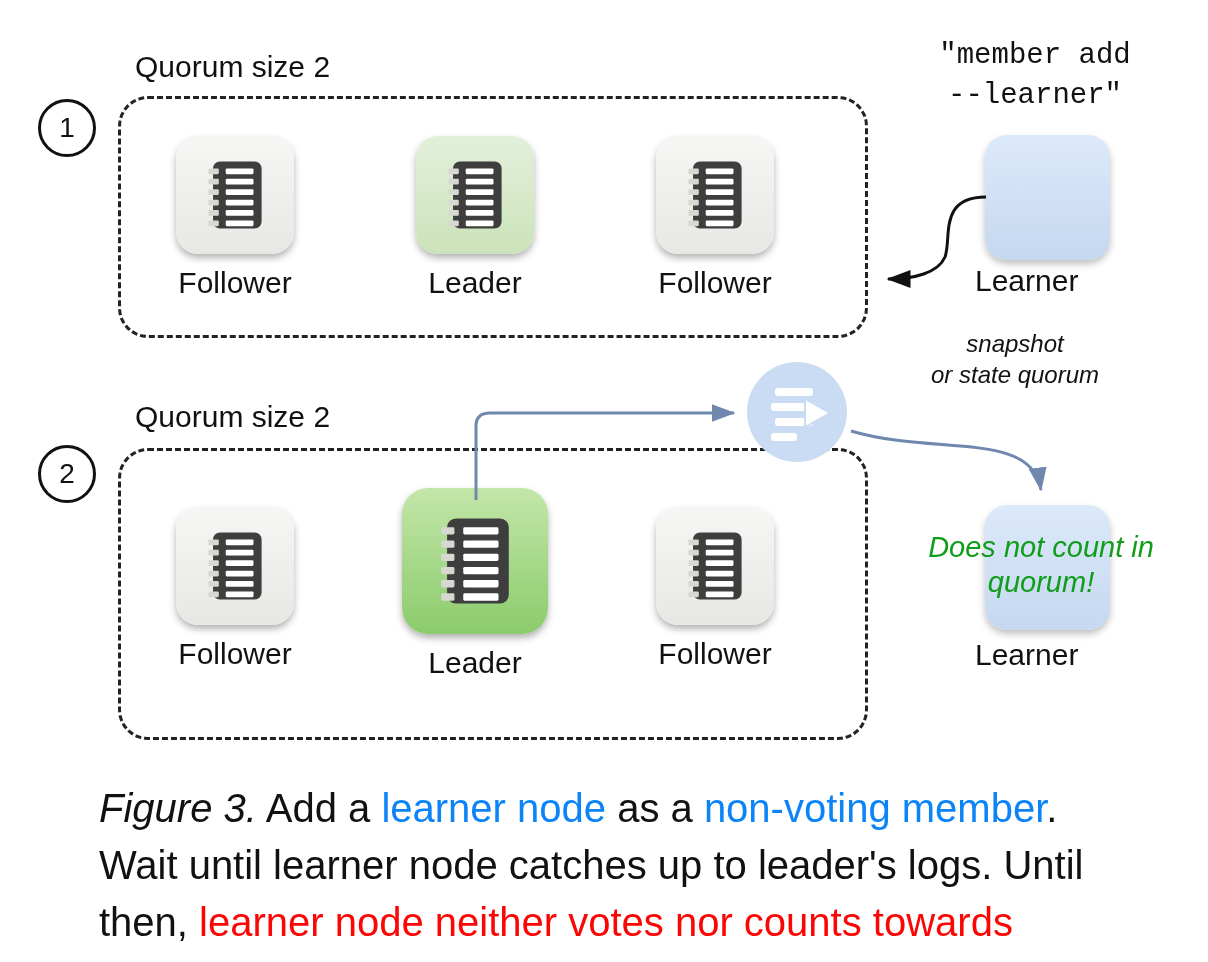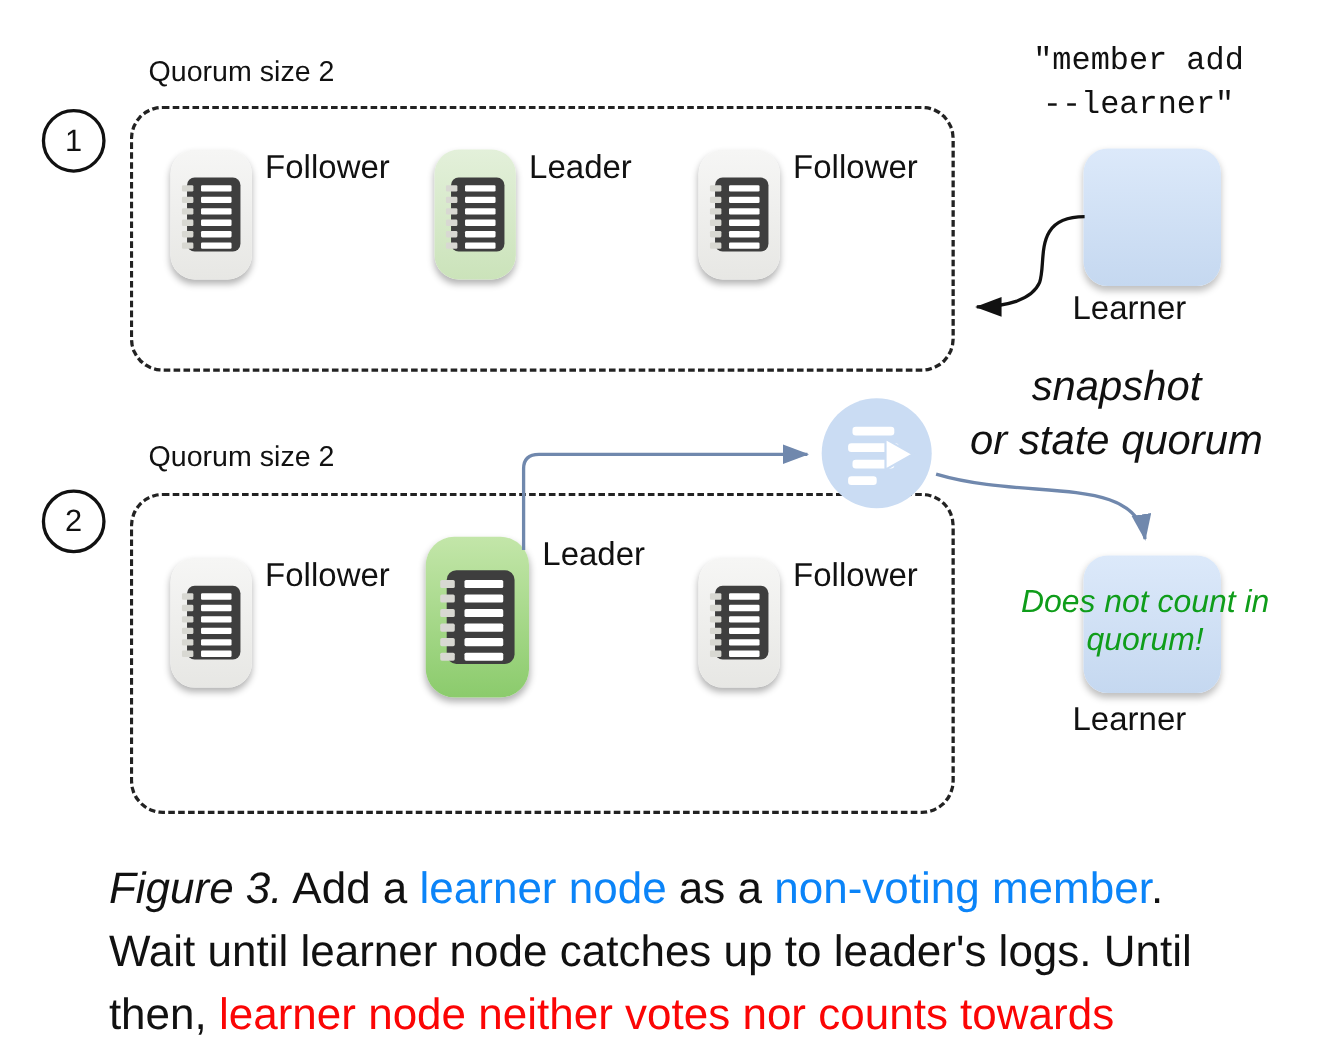--- a/index.html
+++ b/index.html
@@ -1,46 +1,46 @@
 <!DOCTYPE html>
 <html><head>
 <meta charset="utf-8">
 <style>
   * { margin:0; padding:0; box-sizing:border-box; }
   html,body { background:#fff; }
   body { font-family:"Liberation Sans", sans-serif; color:#111; }
   .canvas { position:relative; width:1208px; height:962px; background:#fff; overflow:hidden; }
 
-  .quorum-label { position:absolute; font-size:26px; color:#111; }
+  .quorum-label { position:absolute; font-size:30px; color:#111; }
   .step-circle { position:absolute; width:58px; height:58px; border:3px solid #111; border-radius:50%;
                  display:flex; align-items:center; justify-content:center; font-size:28px; background:#fff; }
   .cluster { position:absolute; border:3px dashed #222; border-radius:30px; }
 
-  .node { position:absolute; width:160px; display:flex; flex-direction:row; gap:12px; }
+  .node { position:absolute; width:160px; display:flex; flex-direction:column; align-items:center; gap:12px; }
   .node-box { width:118px; height:118px; border-radius:22px; display:flex; align-items:center; justify-content:center;
               box-shadow:0 4px 7px rgba(0,0,0,.30); }
   .node-box.gray   { background:linear-gradient(180deg,#f6f6f5,#e7e7e4); }
   .node-box.leader { background:linear-gradient(180deg,#e3f0da,#cbe3ba); }
   .node.big { width:176px; }
   .node.big .node-box { width:146px; height:146px; border-radius:26px;
                         background:linear-gradient(180deg,#c3e6a9,#8bcb6c); }
   .ledger { width:74px; height:74px; }
   .node.big .ledger { width:94px; height:94px; }
   .node-label { font-size:30px; color:#111; }
 
   .command { position:absolute; left:878px; top:36px; width:314px; text-align:center;
              font-family:"Liberation Mono", monospace; font-size:29px; line-height:1.38; }
 
   .learner-box { position:absolute; width:125px; height:125px; border-radius:22px;
                  background:linear-gradient(180deg,#dce9fa,#c5d8f0); box-shadow:0 4px 7px rgba(0,0,0,.25); }
   .learner-label { position:absolute; font-size:30px; width:145px; }
 
   .snap-circle { position:absolute; left:745px; top:360px; width:104px; height:104px; z-index:4; }
   .transfer-label { position:absolute; left:845px; top:328px; width:340px; text-align:center;
-                    font-style:italic; font-size:38px; line-height:1.3; }
+                    font-style:italic; font-size:24px; line-height:1.3; }
   .learner-note { position:absolute; left:905px; top:530px; width:272px; text-align:center;
                   font-size:29px; font-weight:normal; font-style:italic; color:#0f9d1a; z-index:5; line-height:1.2; }
 
   .arrows { position:absolute; left:0; top:0; width:1208px; height:962px; pointer-events:none; z-index:3; }
 
   .caption { position:absolute; left:99px; top:780px; width:1010px; text-align:left;
              font-size:40px; line-height:1.42; color:#111; }
   .cap-italic { font-style:italic; }
   .cap-blue { color:#0b84f8; }
   .cap-red { color:#fb0505; }

